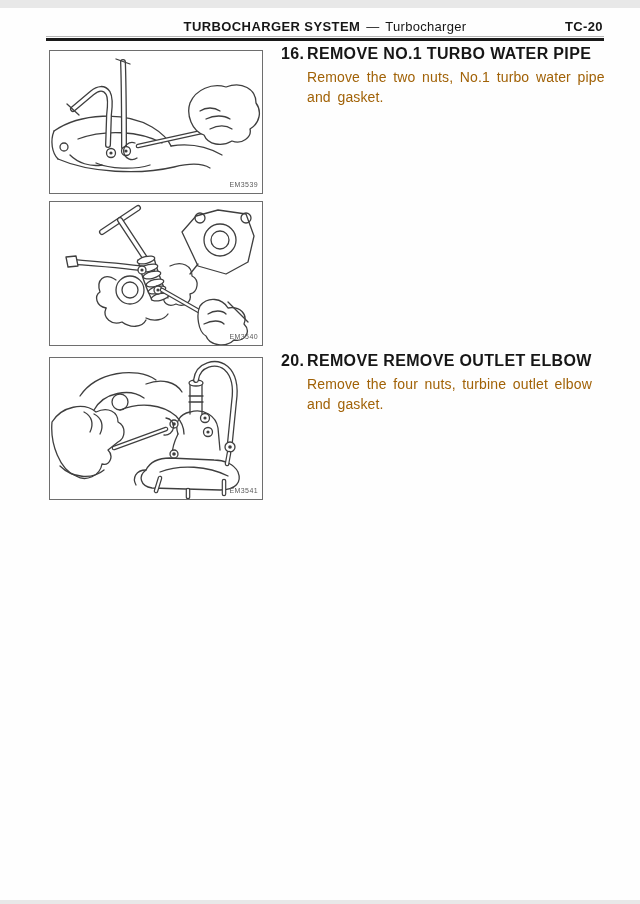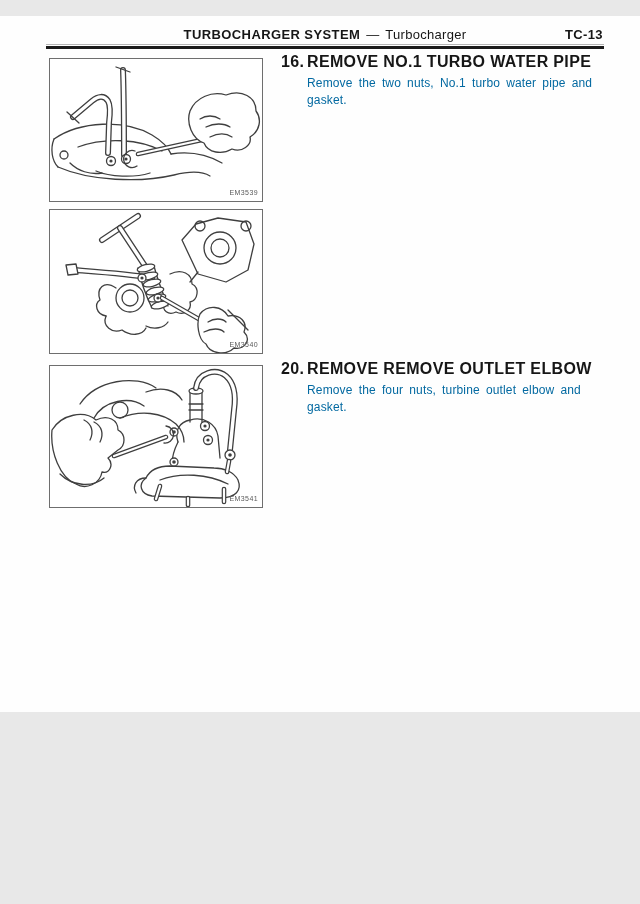--- a/index.html
+++ b/index.html
@@ -1,17 +1,17 @@
 <!DOCTYPE html>
 <html><head>
 <meta charset="utf-8">
 <style>
   html,body{margin:0;padding:0;background:#e8e8e8;}
   .page{
-    position:relative; width:640px; height:696px; margin:16px auto;
+    position:relative; width:640px; height:892px; margin:8px auto;
     background:#fefefe; overflow:hidden;
     font-family:"Liberation Sans", sans-serif; color:#161616;
   }
   
   .header-center{
     position:absolute; top:11px; left:46px; width:558px;
     text-align:center; font-size:13px; white-space:nowrap;
   }
   .header-center .bold{font-weight:bold; letter-spacing:.4px;}
   .header-center .dash{margin:0 6px; color:#222;}
@@ -46,33 +46,33 @@
   .bar-in{fill:none; stroke:#fff; stroke-width:2.2; stroke-linecap:round; stroke-linejoin:round;}
   .nut{fill:#fff; stroke:#3f3f3f; stroke-width:1.3;}
   .dot{fill:#3f3f3f; stroke:none;}
 
   
   .step{position:absolute; left:281px; width:327px;}
   .step1{top:38px;} .step2{top:191px;} .step3{top:345px;}
   .step-head{font-size:16px; font-weight:bold; letter-spacing:.35px; line-height:16px; white-space:nowrap;}
   .step-num{display:inline-block; width:26px;}
   .step-body{
-    margin:5px 0 0 26px; font-size:12px; letter-spacing:.15px;
-    word-spacing:2.6px; line-height:1.45; color:#0369a1;
+    margin:5px 0 0 26px; font-size:14px; letter-spacing:.15px;
+    word-spacing:2.6px; line-height:1.45; color:#a16207;
   }
 </style>
 </head>
 <body>
 
 <div class="page">
 
   <div class="header-center">
     <span class="bold">TURBOCHARGER SYSTEM</span><span class="dash">—</span><span class="sub">Turbocharger</span>
   </div>
-  <div class="page-num">TC-13</div>
+  <div class="page-num">TC-20</div>
   <div class="rule-thin"></div>
   <div class="rule-thick"></div>
 
   <figure class="fig fig1">
     <svg viewBox="0 0 212 142">
 
       <path class="ln" d="M4,80 C 30,62 75,60 102,76 C 112,82 118,88 121,95"></path>
       <path class="ln" d="M121,95 C 140,92 158,96 172,104"></path>
       <path class="ln" d="M4,80 C 0,90 2,102 8,108"></path>
       <path class="ln" d="M8,108 C 40,122 90,124 124,116 C 140,112 152,112 160,117"></path>

